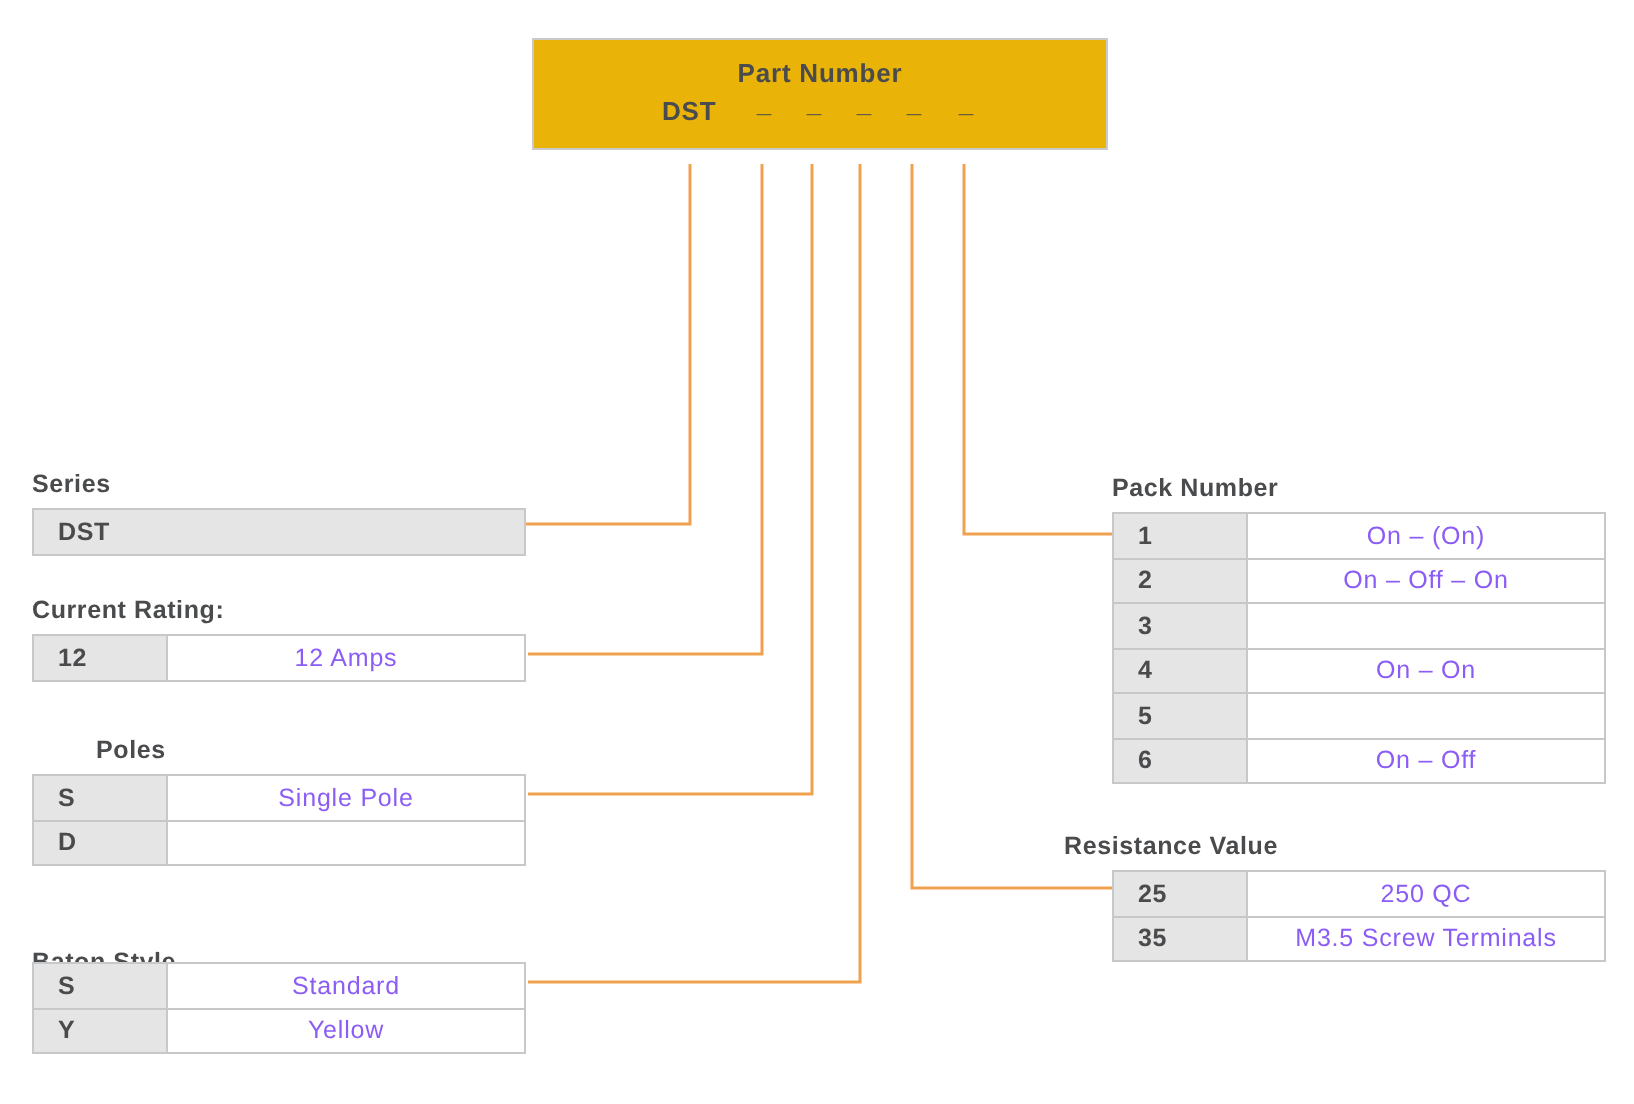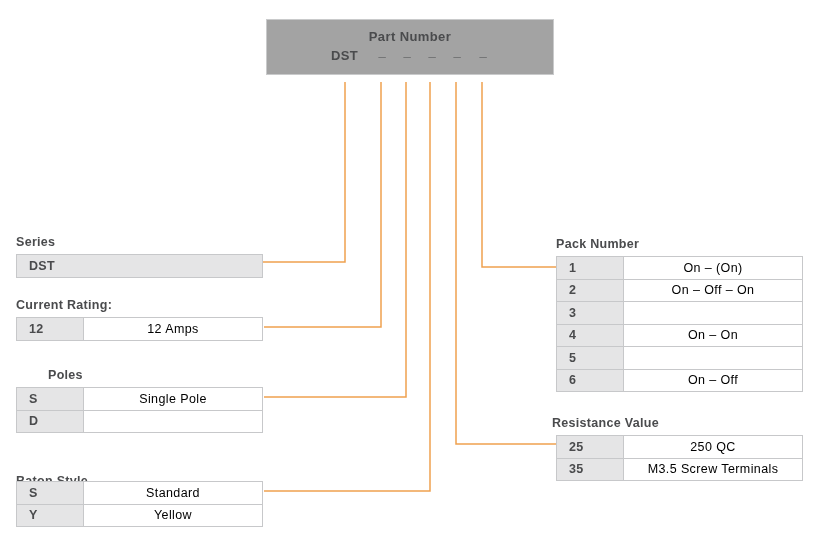--- a/index.html
+++ b/index.html
@@ -6,21 +6,21 @@
   .canvas{
     position:relative;width:817px;height:552px;background:#ffffff;
     font-family:"Liberation Sans", sans-serif;color:#4a4b4d;overflow:hidden;
   }
   
   .wires{position:absolute;left:0;top:0;width:817px;height:552px;}
   .wires polyline{fill:none;stroke:#EFA14F;stroke-width:1.5;}
   
   .pn-box{
     position:absolute;left:266px;top:19px;width:288px;height:56px;
-    background:#a3a3a3;border:1px solid #c9cacb;box-sizing:border-box;
+    background:#eab308;border:1px solid #c9cacb;box-sizing:border-box;
   }
   .pn-title{
     position:absolute;left:0;top:9px;width:100%;text-align:center;
     font-size:13px;font-weight:bold;letter-spacing:.4px;color:#4a4b4d;
   }
   .pn-prefix{
     position:absolute;left:64px;top:28px;font-size:13px;font-weight:bold;
     letter-spacing:.4px;color:#4a4b4d;
   }
   .pn-blank{
@@ -37,21 +37,21 @@
     display:flex;height:22.5px;border:1px solid #c7c8ca;border-top:none;
     box-sizing:border-box;background:#ffffff;
   }
   .key{
     width:67px;flex:0 0 67px;background:#e5e5e6;border-right:1px solid #c7c8ca;
     box-sizing:border-box;display:flex;align-items:center;padding-left:12px;
     font-size:12.5px;font-weight:bold;letter-spacing:.3px;color:#4a4b4d;
   }
   .val{
     flex:1;display:flex;align-items:center;justify-content:center;
-    font-size:12.5px;letter-spacing:.4px;color:#000000;
+    font-size:12.5px;letter-spacing:.4px;color:#8b5cf6;
   }
   .row.full .key{width:100%;flex:1;border-right:none;}
 </style>
 </head>
 <body>
 
 <div class="canvas">
 
   <svg class="wires" viewBox="0 0 817 552">
     <polyline points="345,82 345,262 263,262"></polyline>
@@ -129,21 +129,21 @@
     </div>
     <div class="row">
       <div class="key">5</div>
     </div>
     <div class="row">
       <div class="key">6</div>
       <div class="val">On – Off</div>
     </div>
   </div>
 
-  <div class="tbl-label" style="left:552px;top:416px;">Resistance Value</div>
+  <div class="tbl-label" style="left:532px;top:416px;">Resistance Value</div>
   <div class="tbl" style="left:556px;top:435px;">
     <div class="row">
       <div class="key">25</div>
       <div class="val">250 QC</div>
     </div>
     <div class="row">
       <div class="key">35</div>
       <div class="val">M3.5 Screw Terminals</div>
     </div>
   </div>

